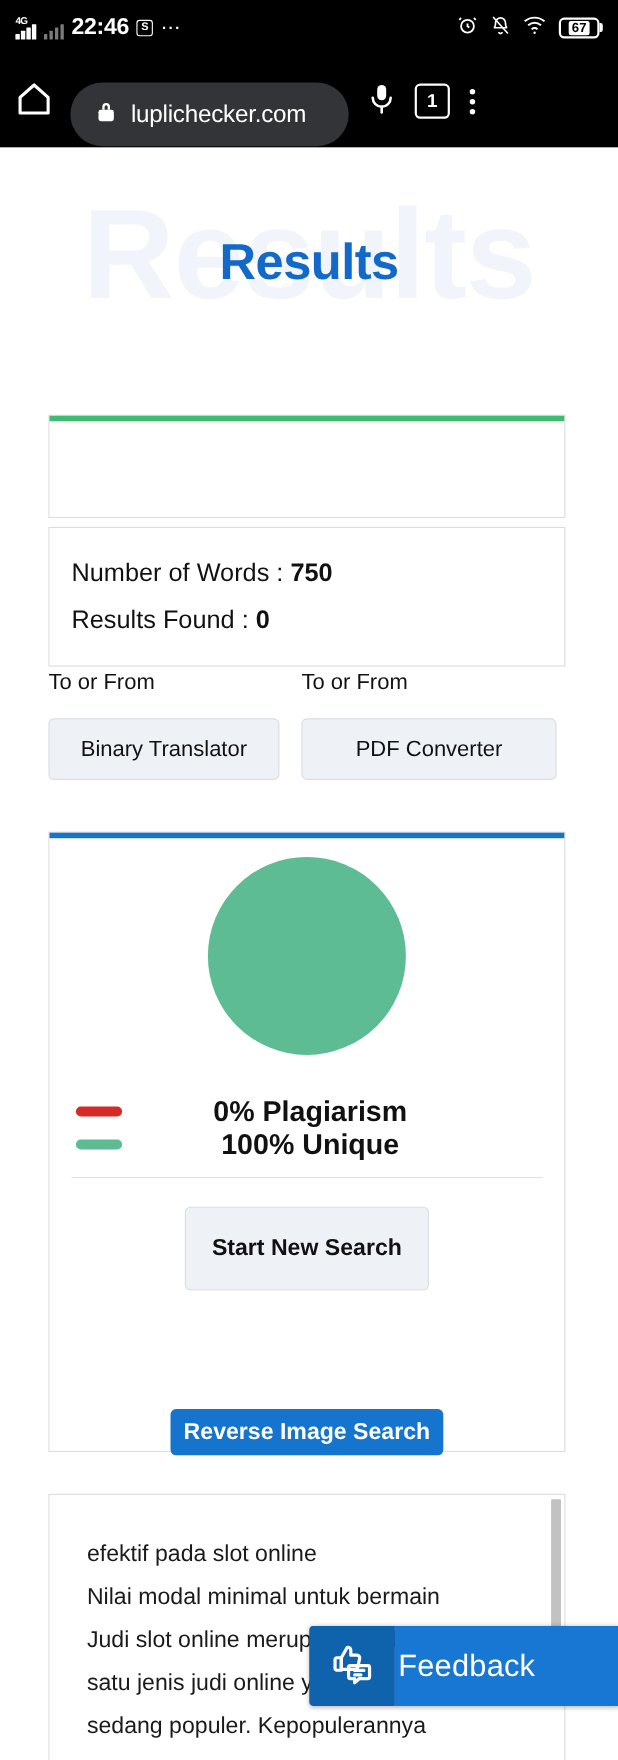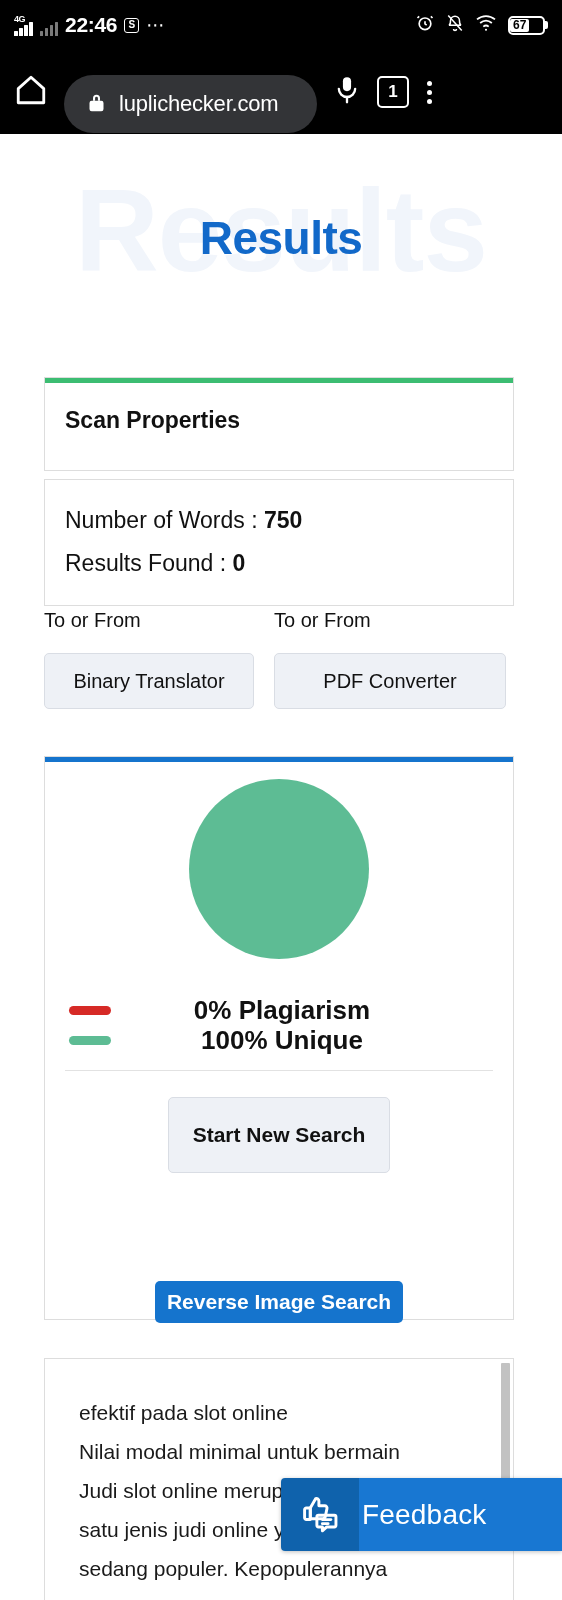--- a/index.html
+++ b/index.html
@@ -188,21 +188,21 @@
       </span>
       <span class="ic">
         <svg width="22" height="18" viewBox="0 0 24 20" fill="none" stroke="#fff" stroke-width="2">
           <path d="M2 6c6-5 14-5 20 0"></path>
             <path d="M5.5 10c4-3.2 9-3.2 13 0"></path>
           <path d="M9 14c2-1.6 4-1.6 6 0"></path>
             <circle cx="12" cy="17.5" r="1.2" fill="#fff" stroke="none"></circle>
         </svg>
       </span>
       <span class="ic" style="display:inline-flex;align-items:center;">
-        <span style="display:inline-flex;align-items:center;justify-content:flex-start;width:37px;height:19px;border:2px solid #fff;border-radius:5px;">
+        <span style="display:inline-flex;align-items:center;justify-content:center;width:37px;height:19px;border:2px solid #fff;border-radius:5px;">
           <span style="background:#fff;color:#000;font-size:12px;font-weight:bold;border-radius:2px;padding:1px 3px;line-height:11px;">67</span>
         </span>
         <span style="width:3px;height:8px;background:#fff;border-radius:0 2px 2px 0;"></span>
       </span>
     </div>
   </div>
 
   <div class="browserbar">
     <span style="cursor:pointer;">
       <svg width="34" height="34" viewBox="0 0 24 24" fill="none" stroke="#fff" stroke-width="2" stroke-linejoin="round">
@@ -239,21 +239,20 @@
 
   <div class="page">
 
     <div class="hero">
       <div class="hero-ghost">Results</div>
       <div class="hero-title" style="color: rgb(18, 105, 201);">Results</div>
     </div>
 
     <div class="card" id="scan-card">
       <div class="topbar-accent" style="background: rgb(60, 189, 114);"></div>
-      <div class="scan-title">Scan Properties</div>
     </div>
 
     <div class="card" id="stats-card">
       <div class="stat-line l1">
         <span class="lbl">Number of Words : </span><span class="val">750</span>
       </div>
       <div class="stat-line l2">
         <span class="lbl">Results Found : </span><span class="val">0</span>
       </div>
     </div>

